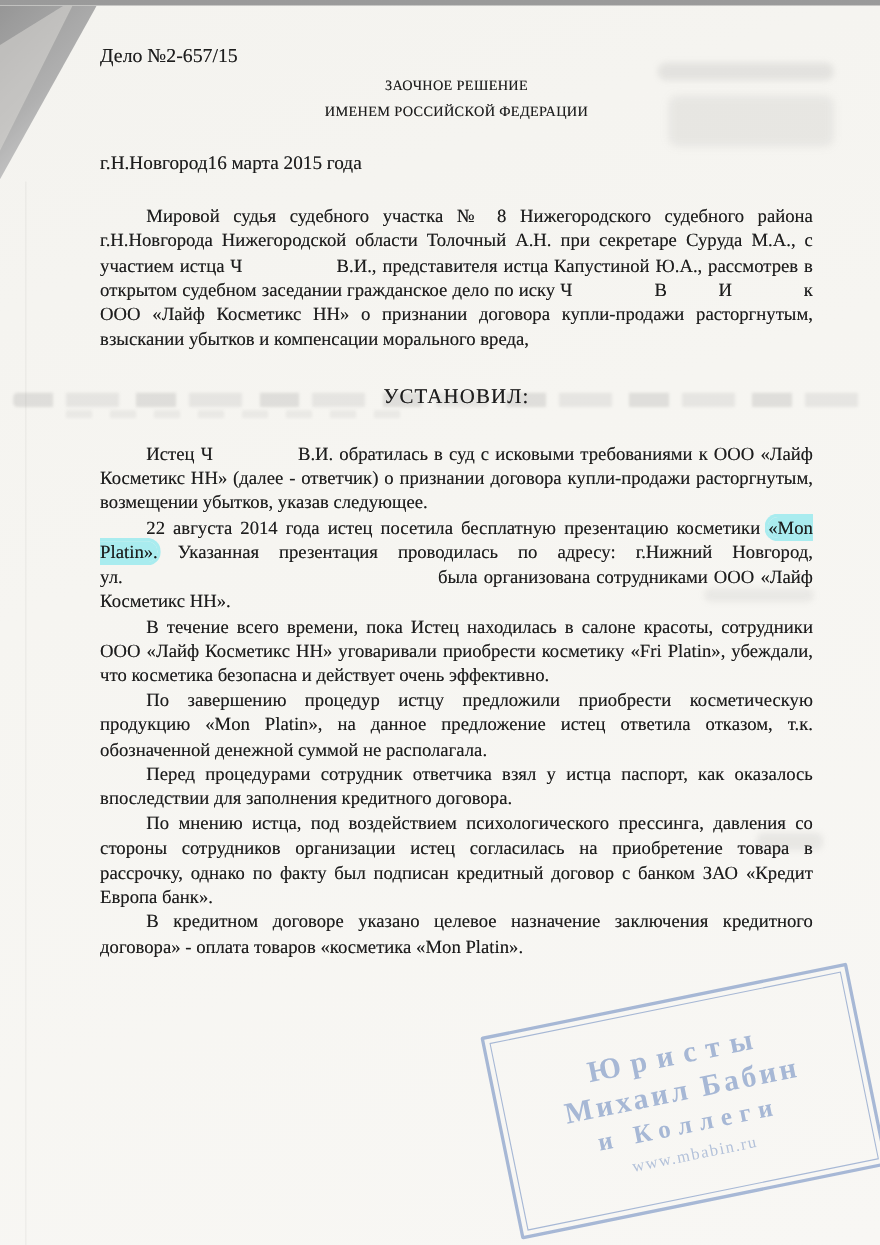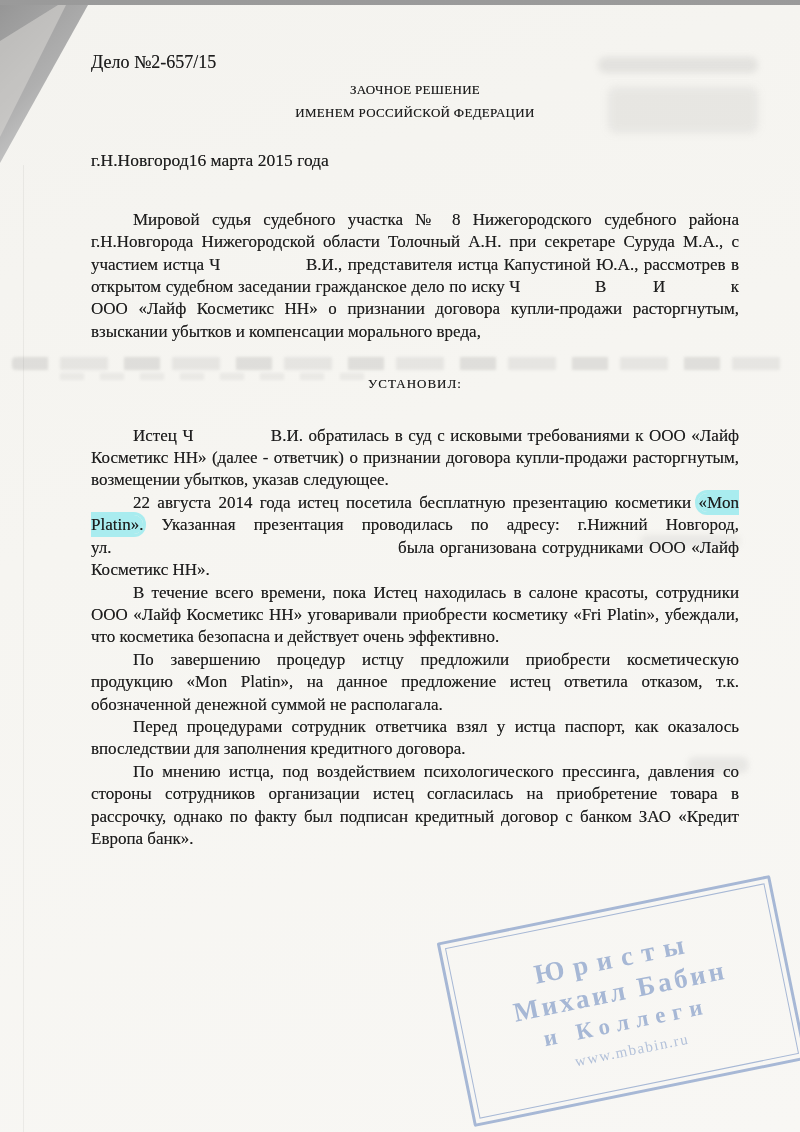--- a/index.html
+++ b/index.html
@@ -53,31 +53,31 @@
     background:rgba(120,120,120,.14);border-radius:8px;}
   .blob-b{left:608px;top:82px;width:150px;height:46px;filter:blur(4px);
     background:rgba(120,120,120,.11);border-radius:8px;}
   .blob-c{left:688px;top:752px;width:60px;height:16px;filter:blur(3px);
     background:rgba(120,120,120,.12);border-radius:6px;}
   .blob-d{left:640px;top:530px;width:100px;height:12px;filter:blur(3px);
     background:rgba(120,120,120,.10);border-radius:6px;}
 
   .content{
     position:relative;z-index:1;
-    padding:46px 61px 0 91px;
+    padding:34px 61px 0 91px;
     font-size:17px;line-height:22.4px;
     text-shadow:0 0 .5px rgba(20,20,20,.55);
   }
   .case-number{font-size:18px;margin-bottom:6px;}
   .doc-title{text-align:center;font-size:13px;line-height:22.5px;letter-spacing:.3px;}
   .city-date-row{display:flex;justify-content:flex-start;margin-top:25px;font-size:17.5px;}
-  .intro{margin-top:37px;}
+  .intro{margin-top:26px;}
   .para{margin:0;text-align:justify;text-indent:42px;}
   .section-heading{
-    text-align:center;font-size:13px;letter-spacing:1px;
+    text-align:center;font-size:19px;letter-spacing:1px;
     margin:30px 0 29px 0;
   }
   .hl{
     background:var(--hl-color,#a9ecef);
     border-radius:9px;
     box-shadow:0 0 0 3px var(--hl-color,#a9ecef);
   }
   
   .stamp{
     position:absolute;left:452px;top:902px;width:334px;height:182px;
@@ -136,20 +136,21 @@
 
       <div class="section-heading">УСТАНОВИЛ:</div>
 
       <div id="body-paragraphs">
           <p class="para"><span>Истец Ч&nbsp;&nbsp;&nbsp;&nbsp;&nbsp;&nbsp;&nbsp;&nbsp;&nbsp;&nbsp;&nbsp;&nbsp;&nbsp;&nbsp;В.И. обратилась в суд с исковыми требованиями к ООО «Лайф Косметикс НН» (далее - ответчик) о признании договора купли-продажи расторгнутым, возмещении убытков, указав следующее.</span></p>
           <p class="para"><span>22 августа 2014 года истец посетила бесплатную презентацию косметики </span><span class="hl">«Mon Platin».</span><span> Указанная презентация проводилась по адресу: г.Нижний Новгород, ул.&nbsp;&nbsp;&nbsp;&nbsp;&nbsp;&nbsp;&nbsp;&nbsp;&nbsp;&nbsp;&nbsp;&nbsp;&nbsp;&nbsp;&nbsp;&nbsp;&nbsp;&nbsp;&nbsp;&nbsp;&nbsp;&nbsp;&nbsp;&nbsp;&nbsp;&nbsp;&nbsp;&nbsp;&nbsp;&nbsp;&nbsp;&nbsp;&nbsp;&nbsp;&nbsp;&nbsp;&nbsp;&nbsp;&nbsp;&nbsp;&nbsp;&nbsp;&nbsp;&nbsp;&nbsp;&nbsp;&nbsp;&nbsp;&nbsp;&nbsp;&nbsp;&nbsp;была организована сотрудниками ООО «Лайф Косметикс НН».</span></p>
           <p class="para"><span>В течение всего времени, пока Истец находилась в салоне красоты, сотрудники ООО «Лайф Косметикс НН» уговаривали приобрести косметику «Fri Platin», убеждали, что косметика безопасна и действует очень эффективно.</span></p>
           <p class="para"><span>По завершению процедур истцу предложили приобрести косметическую продукцию «Mon Platin», на данное предложение истец ответила отказом, т.к. обозначенной денежной суммой не располагала.</span></p>
           <p class="para"><span>Перед процедурами сотрудник ответчика взял у истца паспорт, как оказалось впоследствии для заполнения кредитного договора.</span></p>
           <p class="para"><span>По мнению истца, под воздействием психологического прессинга, давления со стороны сотрудников организации истец согласилась на приобретение товара в рассрочку, однако по факту был подписан кредитный договор с банком ЗАО «Кредит Европа банк».</span></p>
+          <p class="para"><span>В кредитном договоре указано целевое назначение заключения кредитного договора» - оплата товаров «косметика «Mon Platin».</span></p>
         </div>
     </div>
 
     <div class="stamp">
       <div class="stamp-inner">
         <div class="stamp-line1">Юристы</div>
         <div class="stamp-line2">Михаил Бабин</div>
         <div class="stamp-line3">и Коллеги</div>
         <div class="stamp-site">www.mbabin.ru</div>
       </div>

